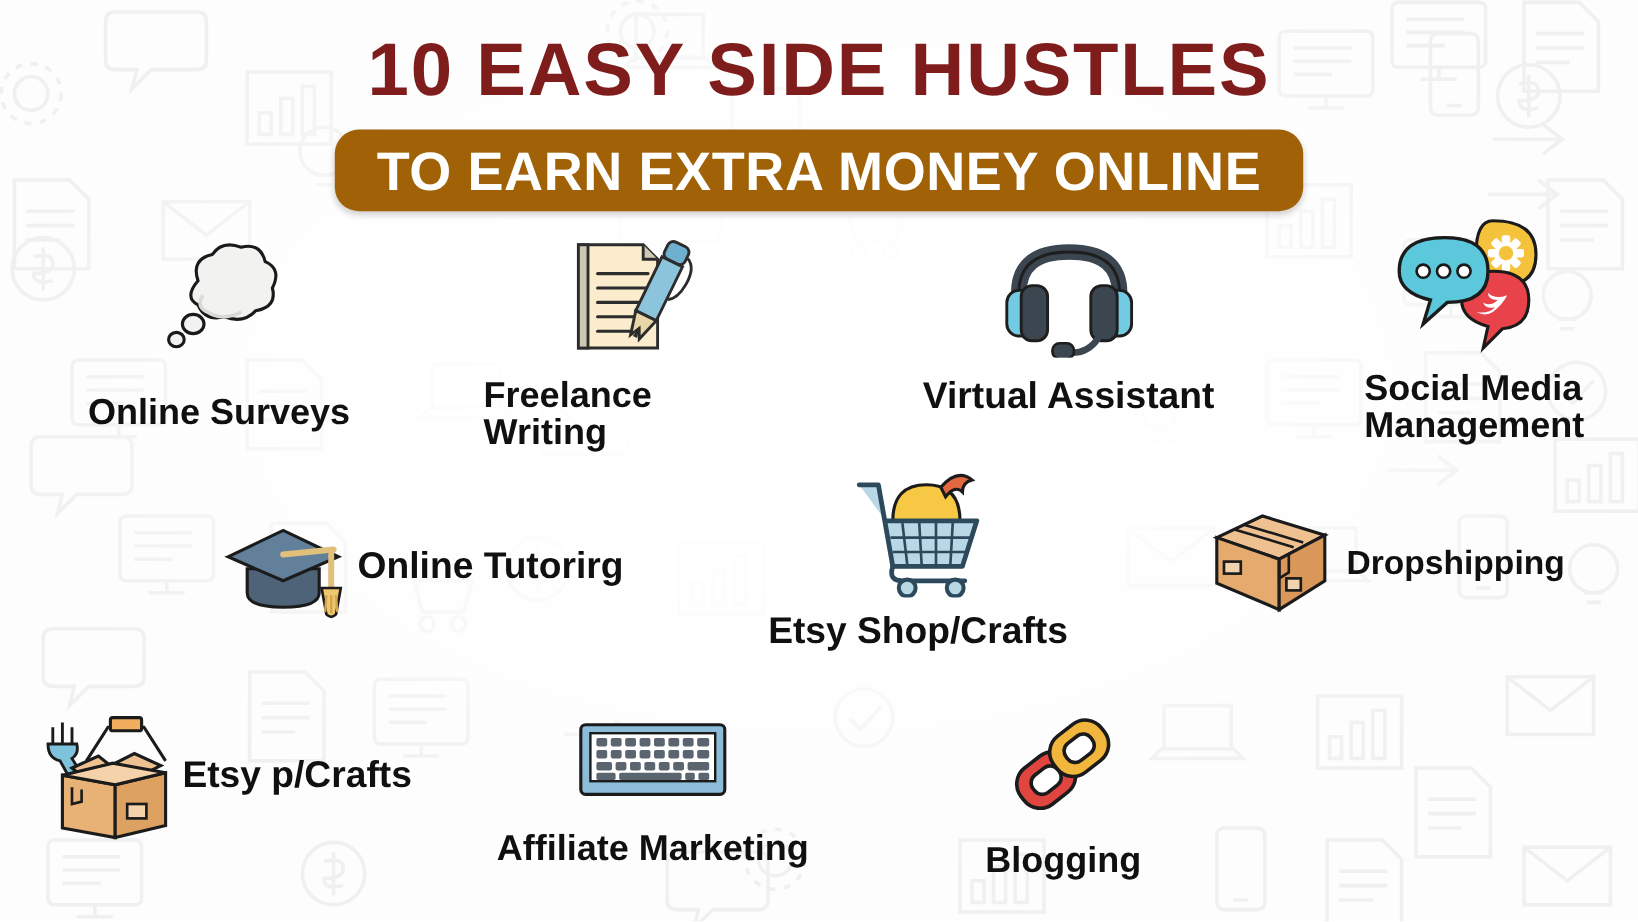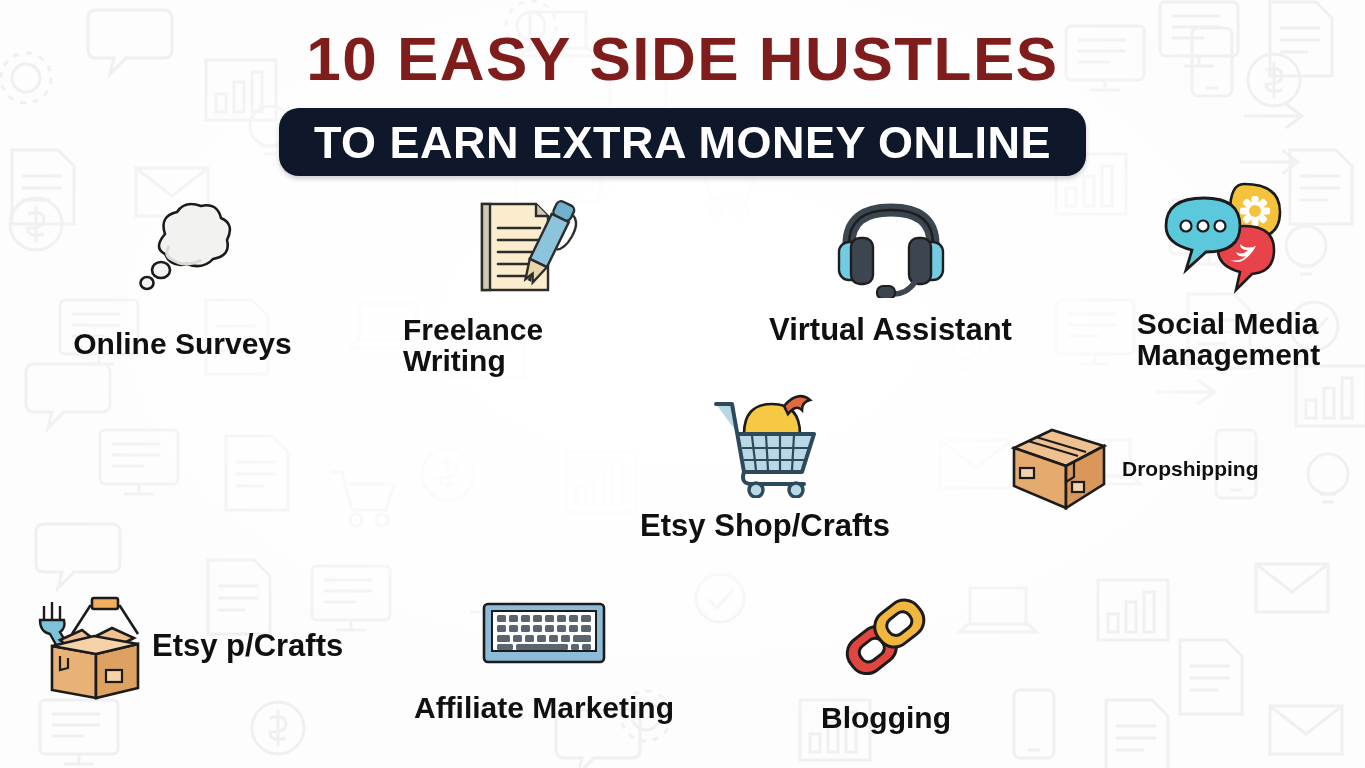--- a/index.html
+++ b/index.html
@@ -52,21 +52,21 @@
     color: #7f1d1d;
     line-height: 1;
     white-space: nowrap;
   }
   #subtitle-banner {
     position: absolute;
     top: 108px;
     left: 279px;
     width: 807px;
     height: 68px;
-    background: #0f172a;
+    background: #a16207;
     border-radius: 20px;
     box-shadow: 0 3px 5px rgba(0,0,0,0.18);
     display: flex;
     align-items: center;
     justify-content: center;
   }
   #subtitle-text {
     color: #ffffff;
     font-size: 45px;
     font-weight: bold;
@@ -332,20 +332,37 @@
       <g fill="#ffffff" stroke="#1b1b1b" stroke-width="2.2">
         <circle cx="22" cy="48" r="5.5"></circle>
         <circle cx="39" cy="48" r="5.5"></circle>
         <circle cx="56" cy="48" r="5.5"></circle>
       </g>
     </svg>
     <div class="item-label" style="font-size:30px; margin-top:12px; ">Social Media
 Management</div>
   </div>
 
+  <div class="item row-inline" style="left:186px; top:428px;">
+    <svg class="icon-box" width="106" height="88" viewBox="0 0 106 88">
+      <g stroke="#1b1b1b" stroke-width="2.6">
+        <path d="M20 46 V66 Q20 78 50 78 Q80 78 80 66 V46 Z" fill="#4e6377"></path>
+        <path d="M4 36 L50 14 L96 36 L50 56 Z" fill="#63809a"></path>
+      </g>
+      <path d="M50 34 L92 30" fill="none" stroke="#e0c07a" stroke-width="5" stroke-linecap="round"></path>
+      <path d="M90 30 V62" fill="none" stroke="#e0c07a" stroke-width="5"></path>
+      <path d="M82 62 H98 L94 84 Q90 88 86 84 Z" fill="#eec76e" stroke="#1b1b1b" stroke-width="2.2"></path>
+      <g stroke="#d4a74e" stroke-width="2">
+          <line x1="86" y1="68" x2="85" y2="82"></line>
+          <line x1="90" y1="68" x2="90" y2="83"></line>
+          <line x1="94" y1="68" x2="95" y2="82"></line>
+        </g>
+    </svg>
+    <div class="item-label" style="font-size:31px; margin-left:6px;">Online Tutorirg</div>
+  </div>
 
   <div class="item stack" style="left:640px; top:390px; width:250px;">
     <svg class="icon-box" width="118" height="108" viewBox="0 0 118 108">
 
       <g stroke="#1b1b1b" stroke-width="2.6">
         <path d="M38 44 Q38 14 66 14 Q94 14 94 44 Z" fill="#f6c843"></path>
         <path d="M78 16 Q92 0 104 10 Q96 12 96 20 Q90 14 82 24 Z" fill="#e2693f"></path>
       </g>
 
       <g stroke="#2d4a5c" stroke-width="4" fill="none" stroke-linecap="round" stroke-linejoin="round">
@@ -376,21 +393,21 @@
         <path d="M96 22 V60 L58 84 V42 Z" fill="#d9975a"></path>
       </g>
       <g stroke="#1b1b1b" stroke-width="2.2" fill="none">
         <path d="M20 17 L70 32"></path>
         <path d="M28 13 L78 28"></path>
         <path d="M58 42 L58 58 L66 53 L66 38"></path>
         <rect x="12" y="44" width="14" height="10" fill="#f2d3b0"></rect>
         <rect x="64" y="58" width="12" height="10" fill="#f2d3b0"></rect>
       </g>
     </svg>
-    <div class="item-label" style="font-size:21px; margin-left:12px;">Dropshipping</div>
+    <div class="item-label" style="font-size:28px; margin-left:12px;">Dropshipping</div>
   </div>
 
   <div class="item row-inline" style="left:34px; top:592px;">
     <svg class="icon-box" width="112" height="108" viewBox="0 0 112 108">
 
       <g stroke="#1b1b1b" stroke-width="2.6" fill="none">
         <path d="M38 42 L56 14 H86 L104 42"></path>
         <rect x="58" y="6" width="26" height="11" rx="2" fill="#f0ae5e"></rect>
       </g>
 

